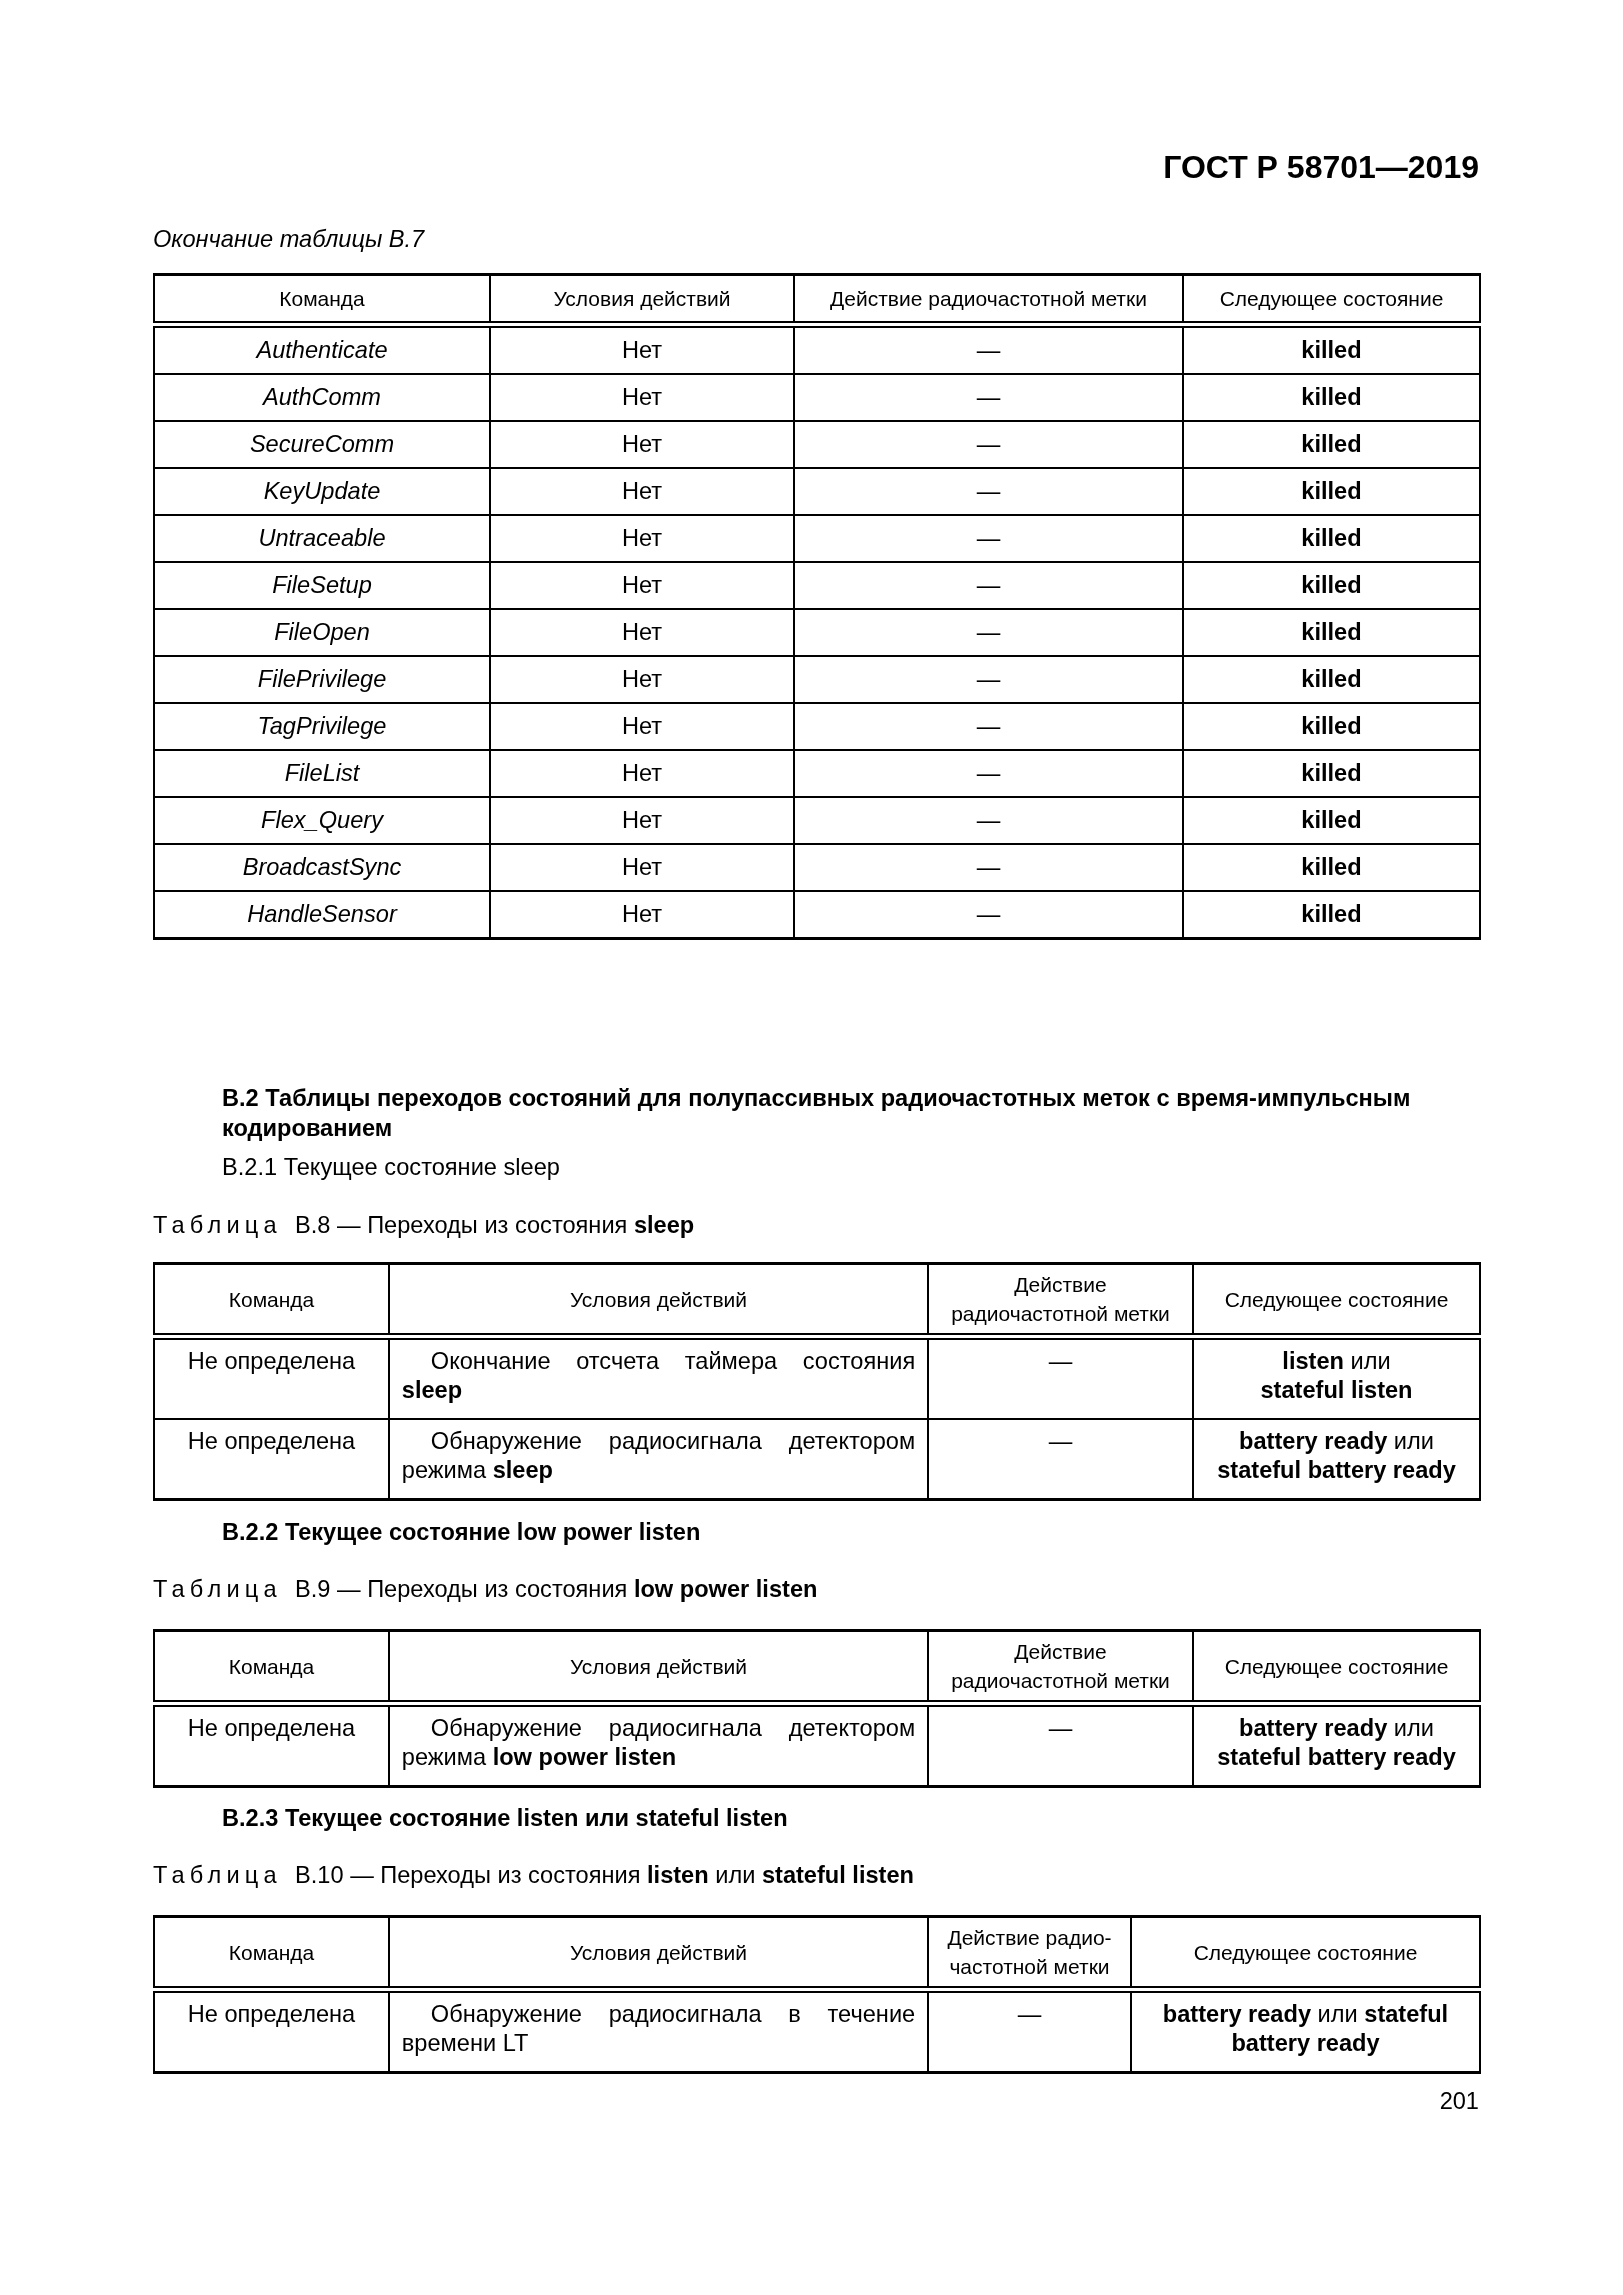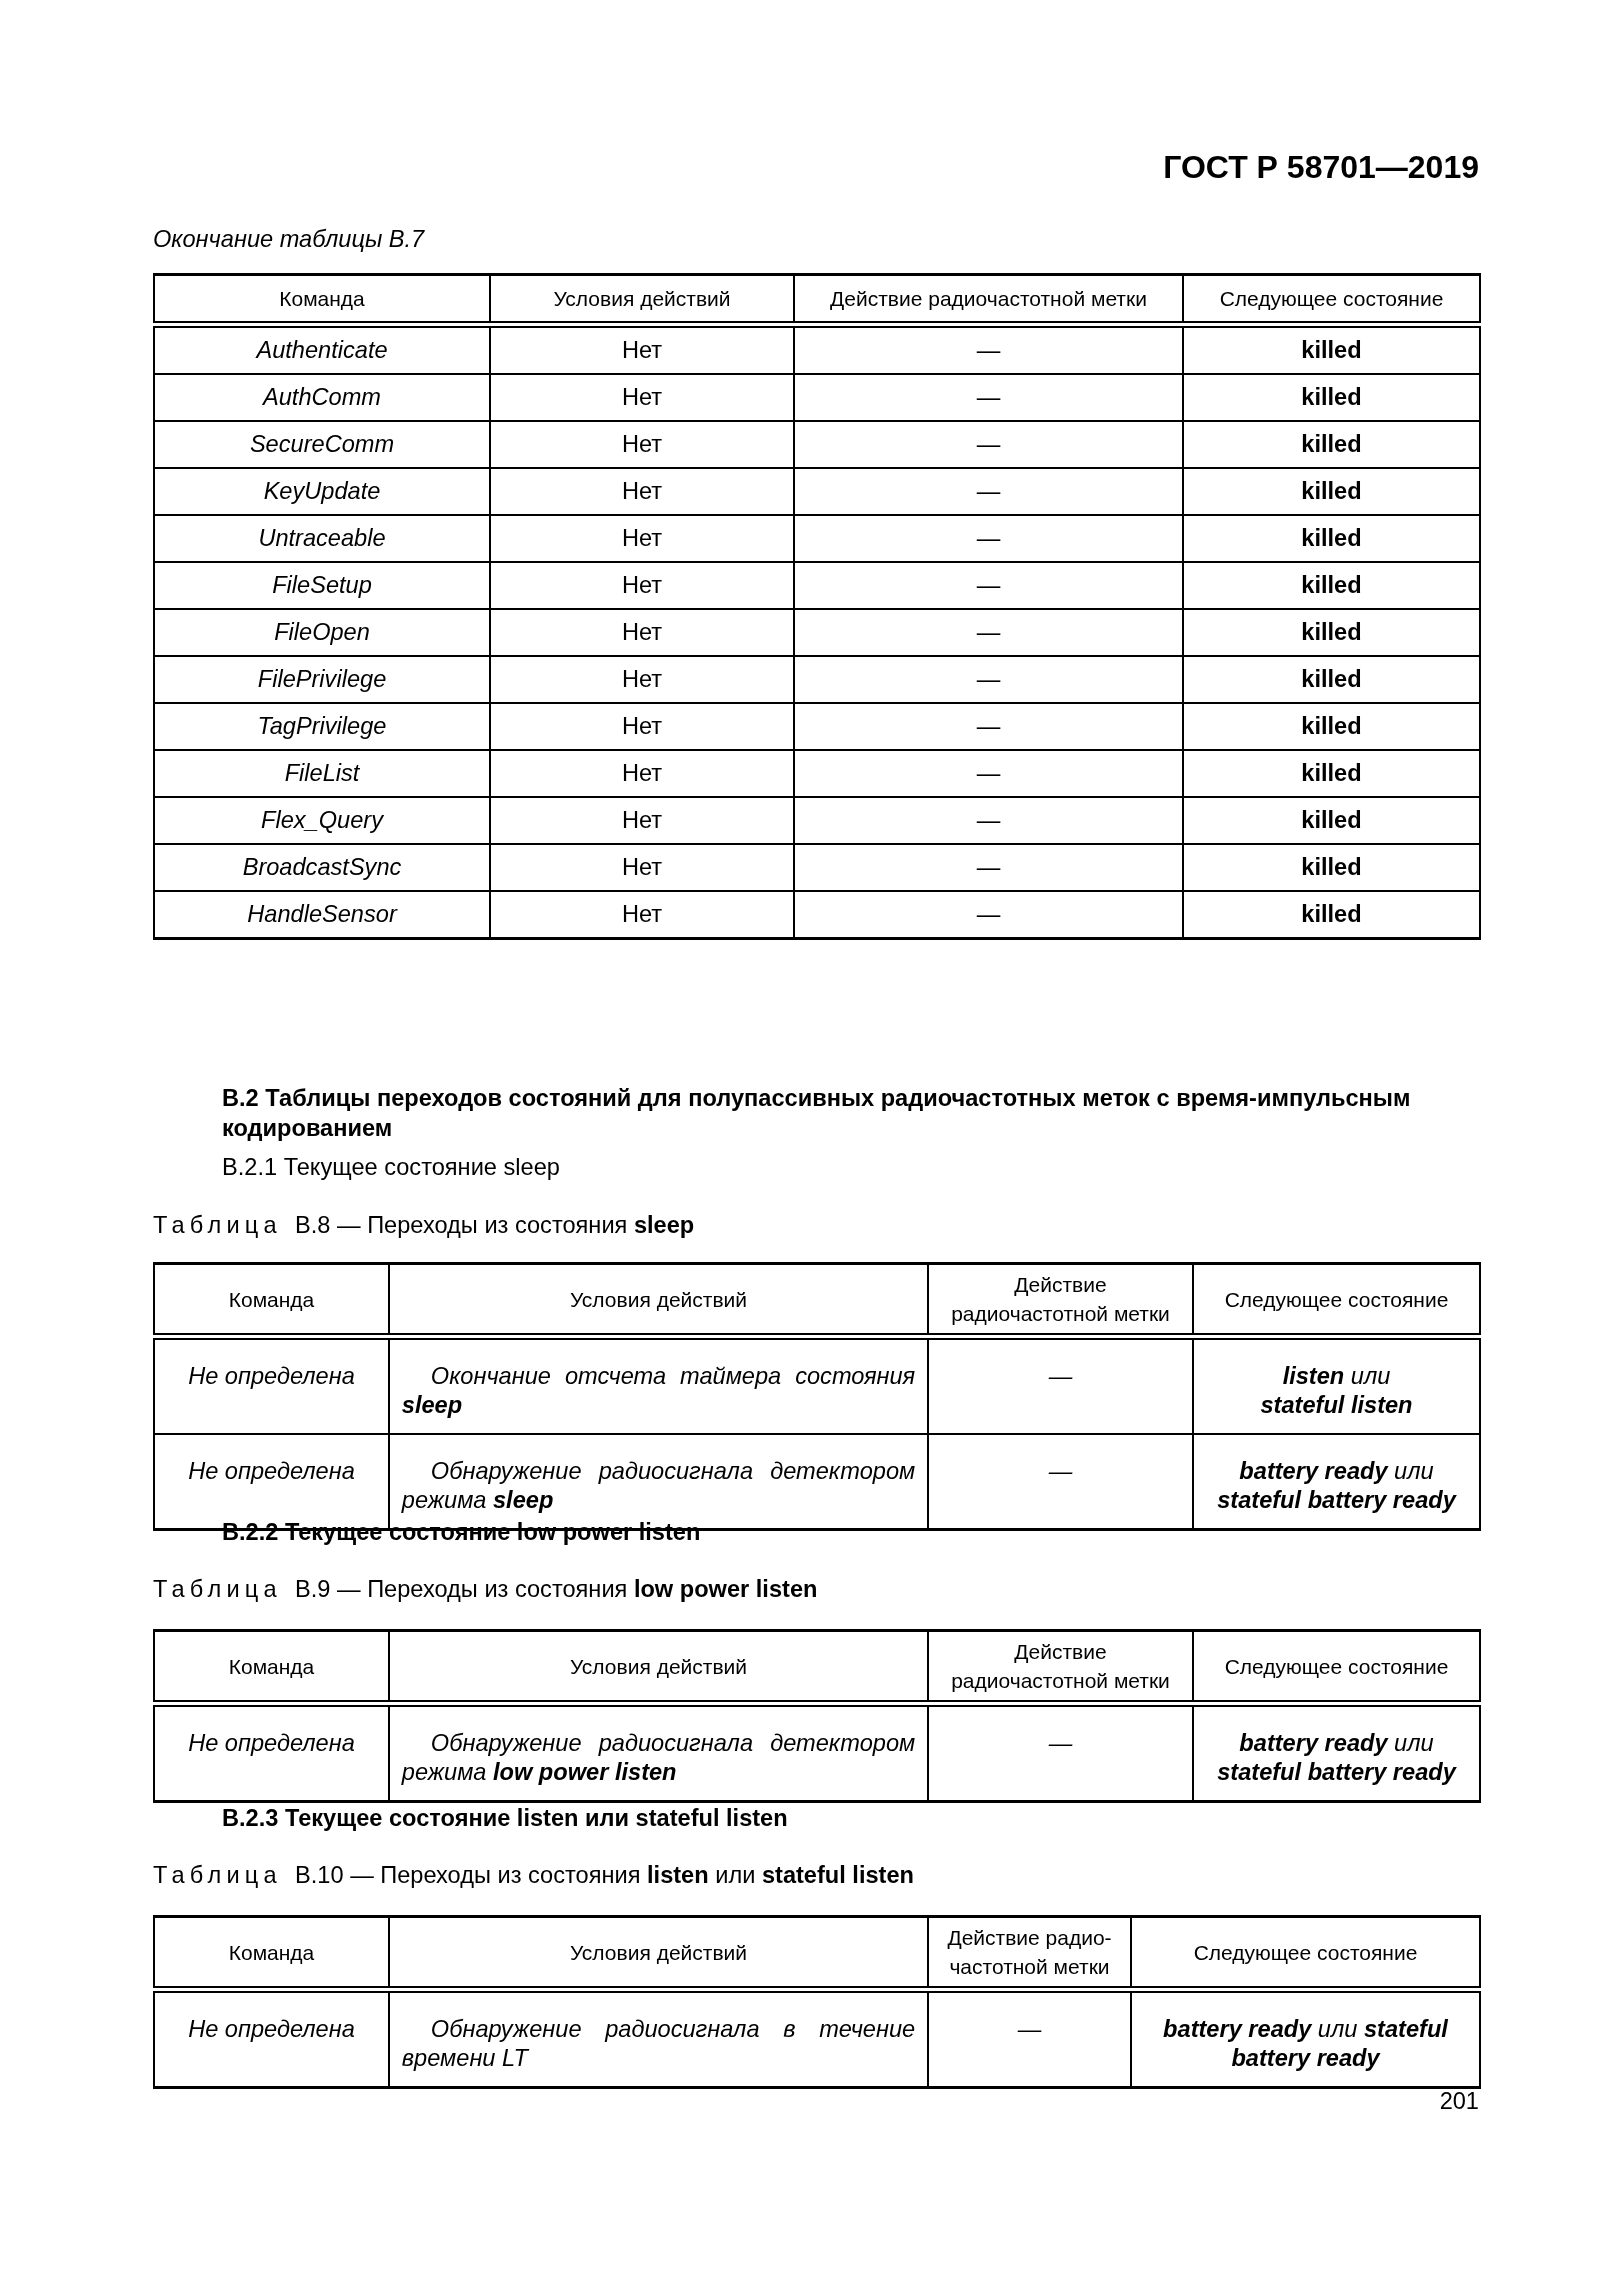--- a/index.html
+++ b/index.html
@@ -9,21 +9,21 @@
   .doc-id { right: 145px; top: 149px; font-size: 32px; font-weight: bold; }
   .cont-caption { left: 153px; top: 226px; font-size: 23.6px; font-style: italic; }
   table.t { position: absolute; border-collapse: collapse; table-layout: fixed; font-size: 23.6px; }
   table.t td, table.t th { border: 2px solid #000; padding: 0 11.8px; text-align: center; vertical-align: middle; font-weight: normal; line-height: 29px; }
   table.t thead th { font-size: 21px; }
   table.t thead tr { border-top: 3.9px solid #000; margin-left: 32px; }
   table.t tbody tr:first-child td { border-top: 7.9px double #000; }
   table.t tbody tr:last-child td { border-bottom: 3.9px solid #000; }
   table.t td.it { font-style: italic; }
   table.t td.b { font-weight: bold; }
-  table.t td.top { vertical-align: top; padding-top: 22px; font-style: italic; }
+  table.t td.top { vertical-align: top; padding-top: 7px; }
   table.t td.just { text-align: justify; text-align-last: left; text-indent: 29px; }
   #tb7 { left: 153px; top: 273px; width: 1325px; }
   #tb7 thead th { height: 45px; }
   #tb7 tbody td { height: 45px; }
   .sec { font-size: 23.6px; line-height: 30px; }
   .sec-b { font-weight: bold; }
   .tcap { font-size: 23.6px; }
   .spaced { letter-spacing: 5.2px; }
   #tb8 { left: 153px; top: 1262px; width: 1325px; }
   #tb9 { left: 153px; top: 1629px; width: 1325px; }

